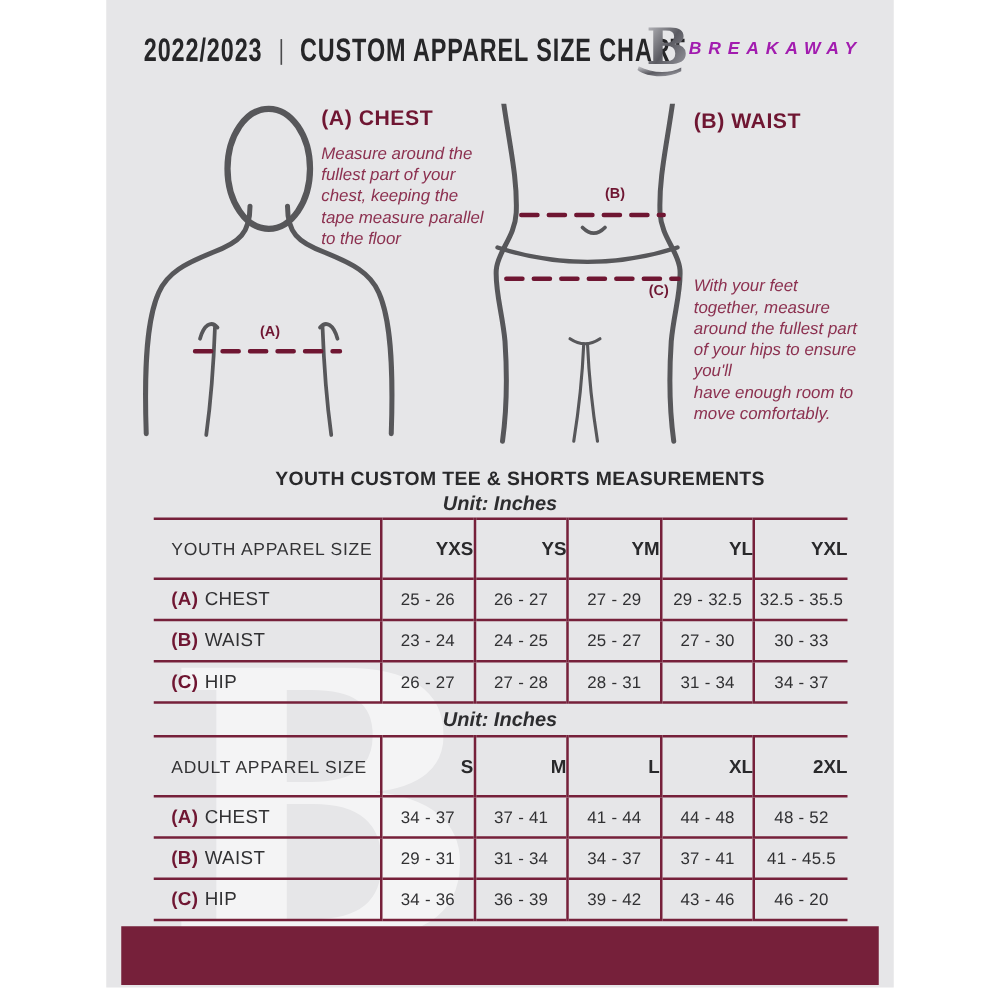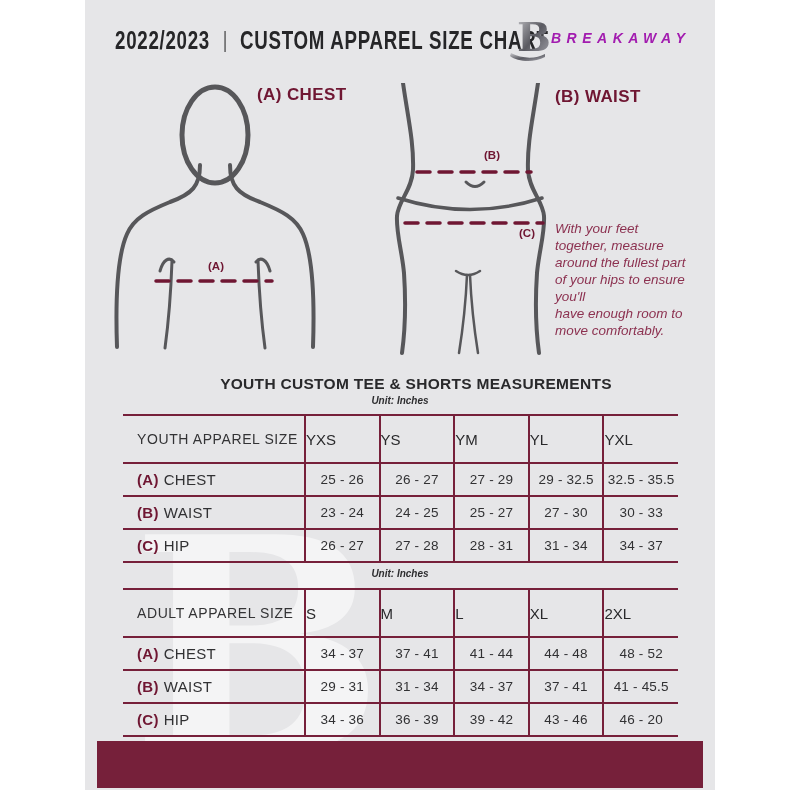--- a/index.html
+++ b/index.html
@@ -36,33 +36,33 @@
   .instr{position:absolute;z-index:2;}
   .instr h3{font-size:17px;font-weight:bold;color:var(--maroon-heading);letter-spacing:.4px;margin-bottom:9px;}
   .instr p{font-size:13.5px;font-style:italic;line-height:17px;color:var(--maroon-body);white-space:pre-line;}
   .block-a{left:172px;top:85px;width:180px;}
   .block-b{left:470px;top:87px;width:165px;}
   .block-c{left:470px;top:220px;width:165px;}
 
   
   .sec-title{position:absolute;left:16px;width:630px;text-align:center;font-size:15.5px;font-weight:bold;
              color:#29292b;letter-spacing:.3px;z-index:2;}
-  .sec-unit{position:absolute;left:0;width:630px;text-align:center;font-size:10px;font-style:italic;
+  .sec-unit{position:absolute;left:0;width:630px;text-align:center;font-size:16px;font-style:italic;
             font-weight:bold;color:#2d2d2f;z-index:2;}
   .youth-title{top:375px;} .youth-unit{top:395px;}
   .adult-title{top:549px;} .adult-unit{top:568px;}
   .size-table{position:absolute;left:38px;width:555px;border-collapse:collapse;table-layout:fixed;z-index:2;}
   .youth-table{top:414px;} .adult-table{top:588px;}
   .size-table thead tr{height:48px;border-top:2px solid var(--maroon);border-bottom:2px solid var(--maroon);}
   .size-table tbody tr{height:33px;border-bottom:2px solid var(--maroon);}
   .size-table th,.size-table td{border:0;padding:0;vertical-align:middle;}
   .size-table th+th,.size-table td+td{border-left:2px solid var(--maroon);}
   .col-label{width:182px;}
   th.lbl{font-size:14px;font-weight:normal;color:#333335;text-align:left;padding-left:14px;letter-spacing:.6px;}
-  th.size{font-size:15px;font-weight:normal;color:#29292b;text-align:left;}
+  th.size{font-size:15px;font-weight:bold;color:#29292b;text-align:right;}
   td.lbl{font-size:15px;color:#313133;text-align:left;padding-left:14px;letter-spacing:.3px;}
   td.val{font-size:13.5px;color:#313133;text-align:center;letter-spacing:.2px;}
   .pfx{font-weight:bold;color:var(--maroon-heading);margin-right:5px;}
 
   
   .watermark{position:absolute;left:46px;top:498px;font-family:"DejaVu Serif",serif;font-weight:bold;
              font-size:300px;line-height:1;color:rgba(255,255,255,.55);z-index:1;user-select:none;}
   .footer-bar{position:absolute;left:12px;top:741px;width:606px;height:47px;background:var(--maroon);z-index:2;}
 </style>
 </head>
@@ -119,20 +119,25 @@
         <path stroke="var(--maroon-heading)" stroke-width="3.5" stroke-dasharray="13 9" d="M 15,140 L 153,140"></path>
       </g>
     </svg>
 
     <span class="fig-label label-a">(A)</span>
     <span class="fig-label label-b">(B)</span>
     <span class="fig-label label-c">(C)</span>
 
     <div class="instr block-a">
       <h3>(A) CHEST</h3>
+      <p>Measure around the
+fullest part of your
+chest, keeping the
+tape measure parallel
+to the floor</p>
     </div>
     <div class="instr block-b">
       <h3>(B) WAIST</h3>
     </div>
     <div class="instr block-c">
       <p>With your feet
 together, measure
 around the fullest part
 of your hips to ensure
 you'll

